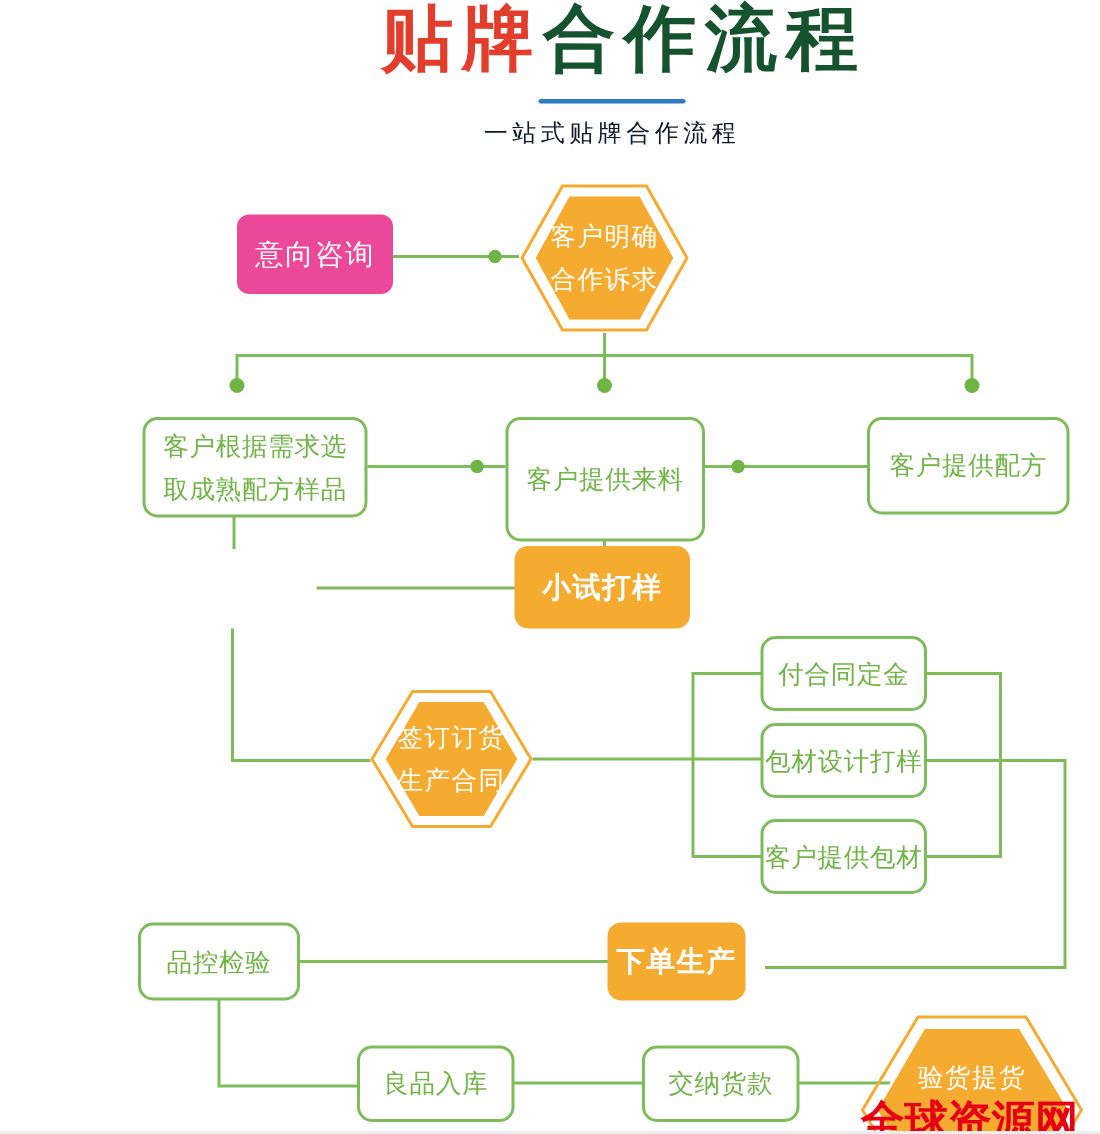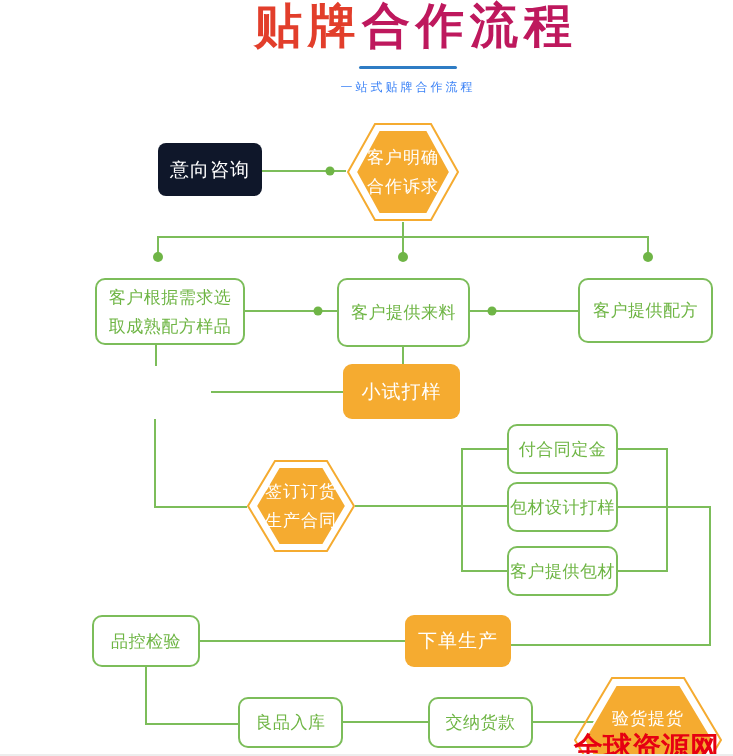--- a/index.html
+++ b/index.html
@@ -11,43 +11,43 @@
     font-family:"Liberation Sans","DejaVu Sans",sans-serif;
     border-bottom:2px solid #ededed;
     box-sizing:border-box;
   }
   
   .page-title{
     position:absolute;left:408px;top:-6px;transform:translateX(-50%);
     font-size:48px;font-weight:bold;letter-spacing:6px;white-space:nowrap;
   }
   .title-red{color:#e23e2b;margin-left:16px;}
-  .title-blue{color:#be185d;}
+  .title-blue{color:#14532d;}
   .title-underline{
     position:absolute;left:408px;top:66px;transform:translateX(-50%);
     width:98px;height:3px;background:#2e7cc4;border-radius:2px;
   }
   .subtitle{
     position:absolute;left:408px;top:79px;transform:translateX(-50%);
-    font-size:12px;color:#3b82f6;letter-spacing:3px;white-space:nowrap;
+    font-size:16px;color:#0f172a;letter-spacing:3px;white-space:nowrap;
   }
   
   .connectors{position:absolute;left:0;top:0;}
   
   .node{
     position:absolute;display:flex;align-items:center;justify-content:center;
     text-align:center;box-sizing:border-box;white-space:pre-line;
   }
   .rect-green{
-    background:#0f172a;color:#ffffff;border-radius:8px;
+    background:#ec4899;color:#ffffff;border-radius:8px;
     font-size:19px;letter-spacing:1px;
   }
   .rect-orange{
     background:#f5ab30;color:#ffffff;border-radius:9px;
-    font-size:19px;letter-spacing:1px;
+    font-size:19px;letter-spacing:1px;font-weight:bold;
   }
   .box{
     background:#ffffff;border:2px solid #7cbd5a;border-radius:10px;
     color:#6eb544;font-size:17px;letter-spacing:0.5px;line-height:29px;
   }
   .hex{position:absolute;}
   .hex svg{position:absolute;left:0;top:0;}
   .hex-outer{fill:none;stroke:#f5ab30;stroke-width:2;}
   .hex-inner{fill:#f5ab30;stroke:#ffffff;stroke-width:2;}
   .hex-label{
@@ -114,21 +114,21 @@
       <polygon class="hex-inner" points="33,8 81,8 104,50 81,92 33,92 10,50"></polygon>
     </svg>
     <span class="hex-label">客户明确
 合作诉求</span>
   </div>
 
   <div class="node box" style="left:95px;top:278px;width:150px;height:67px">
     <span>客户根据需求选
 取成熟配方样品</span>
   </div>
-  <div class="node box" style="left:337px;top:278px;width:133px;height:69px">
+  <div class="node box" style="left:337px;top:278px;width:133px;height:83px">
     <span>客户提供来料</span>
   </div>
   <div class="node box" style="left:578px;top:278px;width:135px;height:65px">
     <span>客户提供配方</span>
   </div>
 
   <div class="node rect-orange" style="left:343px;top:364px;width:117px;height:55px">
     <span>小试打样</span>
   </div>
 
@@ -147,21 +147,21 @@
   <div class="node box" style="left:507px;top:482px;width:111px;height:50px">
     <span>包材设计打样</span>
   </div>
   <div class="node box" style="left:92px;top:615px;width:108px;height:52px">
     <span>品控检验</span>
   </div>
 
   <div class="node box" style="left:507px;top:546px;width:111px;height:50px">
     <span>客户提供包材</span>
   </div>
-  <div class="node rect-orange" style="left:405px;top:615px;width:106px;height:52px">
+  <div class="node rect-orange" style="left:405px;top:615px;width:92px;height:52px">
     <span>下单生产</span>
   </div>
 
   <div class="node box" style="left:238px;top:697px;width:105px;height:51px">
     <span>良品入库</span>
   </div>
   <div class="node box" style="left:428px;top:697px;width:105px;height:51px">
     <span>交纳货款</span>
   </div>
 

